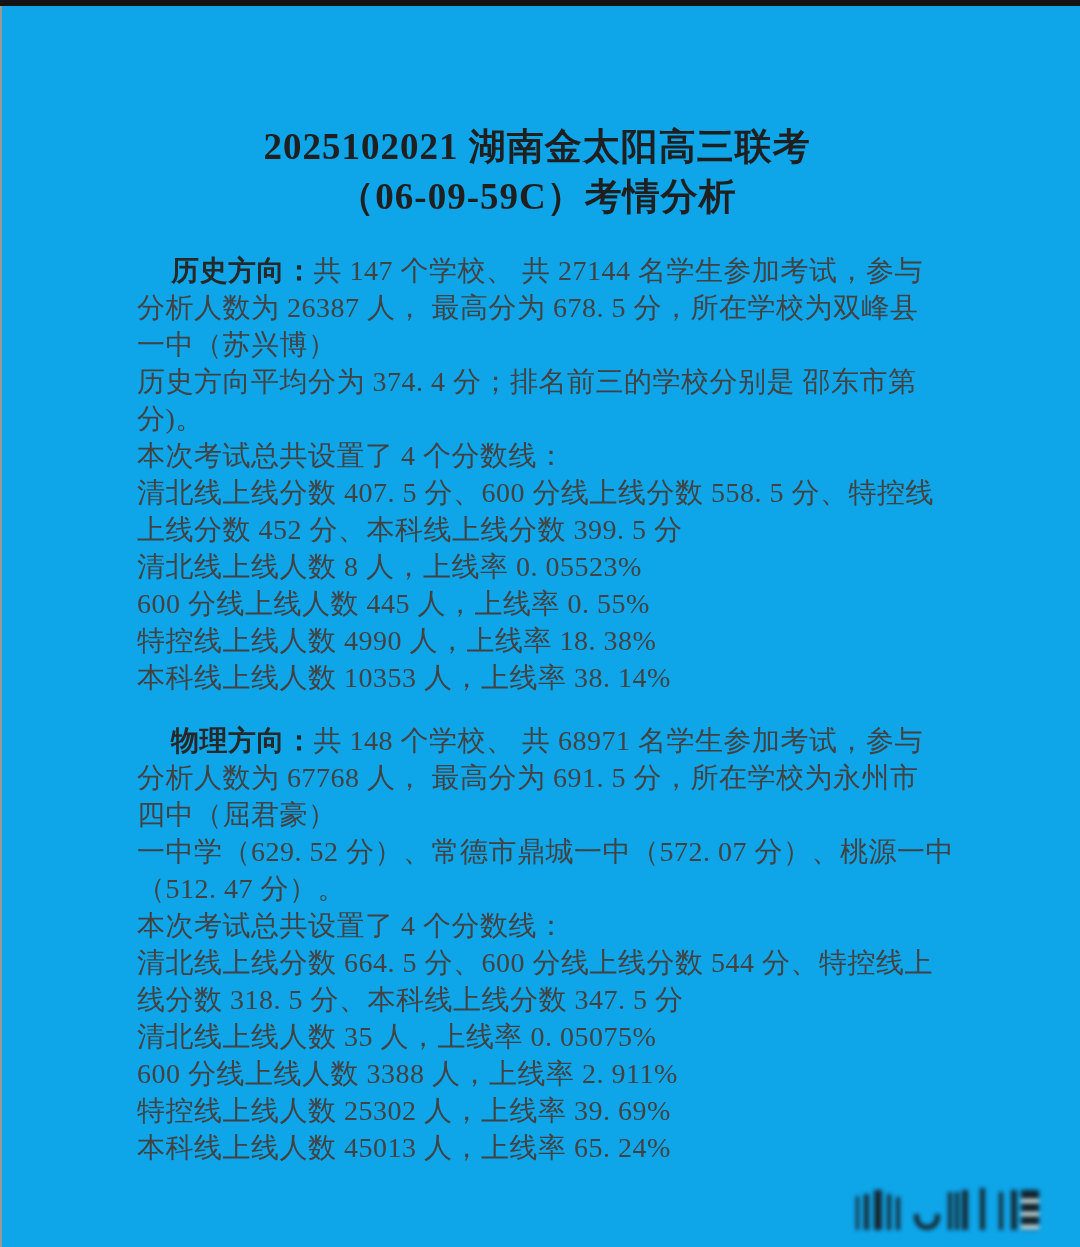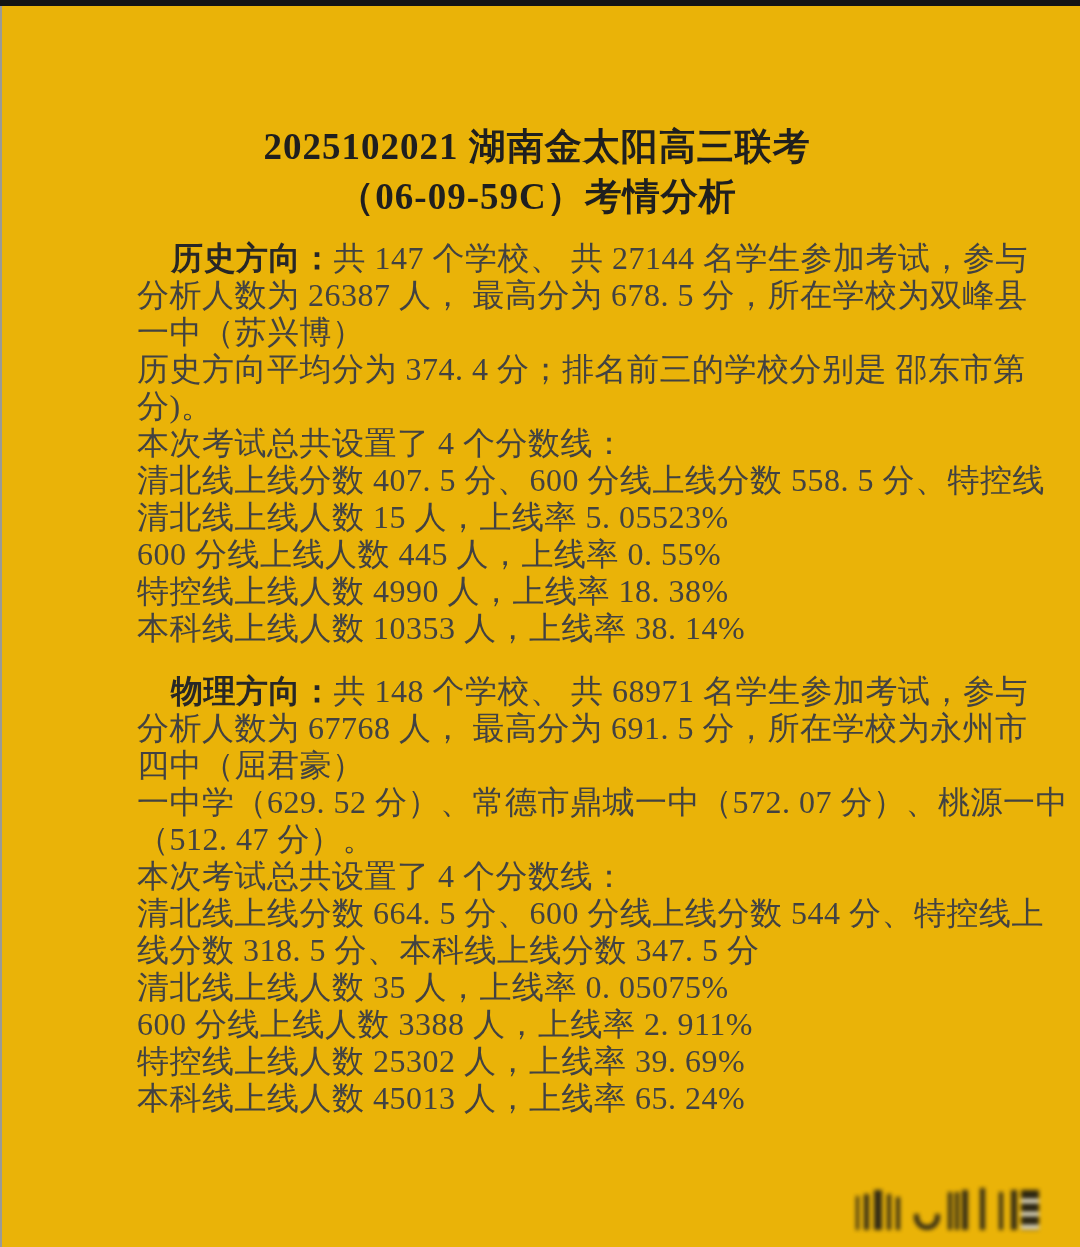--- a/index.html
+++ b/index.html
@@ -5,21 +5,21 @@
   * { margin: 0; padding: 0; box-sizing: border-box; }
   html, body { width: 1080px; }
   body {
     font-family: "Liberation Serif", "DejaVu Serif", serif;
     background: #e9e9e4;
   }
   .page {
     position: relative;
     width: 1080px;
     height: 1247px;
-    background: #eab308;
+    background: #0ea5e9;
     overflow: hidden;
   }
   
   .top-bar {
     position: absolute; top: 0; left: 0;
     width: 1080px; height: 6px;
     background: #141414;
   }
   .left-edge {
     position: absolute; top: 6px; left: 0;
@@ -34,23 +34,23 @@
   }
   .title { text-align: center; color: #1f1f1f; }
   .title-line {
     display: block;
     font-size: 37px;
     font-weight: 700;
     line-height: 50px;
     letter-spacing: 1px;
   }
   .body-text {
-    margin-top: 18px;
+    margin-top: 30px;
     color: #424242;
-    font-size: 32px;
+    font-size: 28px;
   }
   .line {
     height: 37px;
     line-height: 37px;
     white-space: pre;
     letter-spacing: 0.5px;
   }
   .indent { padding-left: 34px; }
   .bold-label { font-weight: 700; color: #272727; }
   .section-physics { margin-top: 26px; }
@@ -107,21 +107,22 @@
     <div class="body-text">
 
       <section class="section-history">
         <div class="line indent"><span class="bold-label">历史方向：</span><span>共 147 个学校、 共 27144 名学生参加考试，参与</span></div>
         <div class="line">分析人数为 26387 人， 最高分为 678. 5 分，所在学校为双峰县</div>
         <div class="line">一中（苏兴博）</div>
         <div class="line">历史方向平均分为 374. 4 分；排名前三的学校分别是 邵东市第</div>
         <div class="line">分)。</div>
         <div class="line">本次考试总共设置了 4 个分数线：</div>
         <div class="line">清北线上线分数 407. 5 分、600 分线上线分数 558. 5 分、特控线</div>
-        <div class="line">清北线上线人数 15 人，上线率 5. 05523%</div>
+        <div class="line">上线分数 452 分、本科线上线分数 399. 5 分</div>
+        <div class="line">清北线上线人数 8 人，上线率 0. 05523%</div>
         <div class="line">600 分线上线人数 445 人，上线率 0. 55%</div>
         <div class="line">特控线上线人数 4990 人，上线率 18. 38%</div>
         <div class="line">本科线上线人数 10353 人，上线率 38. 14%</div>
       </section>
 
       <section class="section-physics">
         <div class="line indent"><span class="bold-label">物理方向：</span><span>共 148 个学校、 共 68971 名学生参加考试，参与</span></div>
         <div class="line">分析人数为 67768 人， 最高分为 691. 5 分，所在学校为永州市</div>
         <div class="line">四中（屈君豪）</div>
         <div class="line">一中学（629. 52 分）、常德市鼎城一中（572. 07 分）、桃源一中</div>

